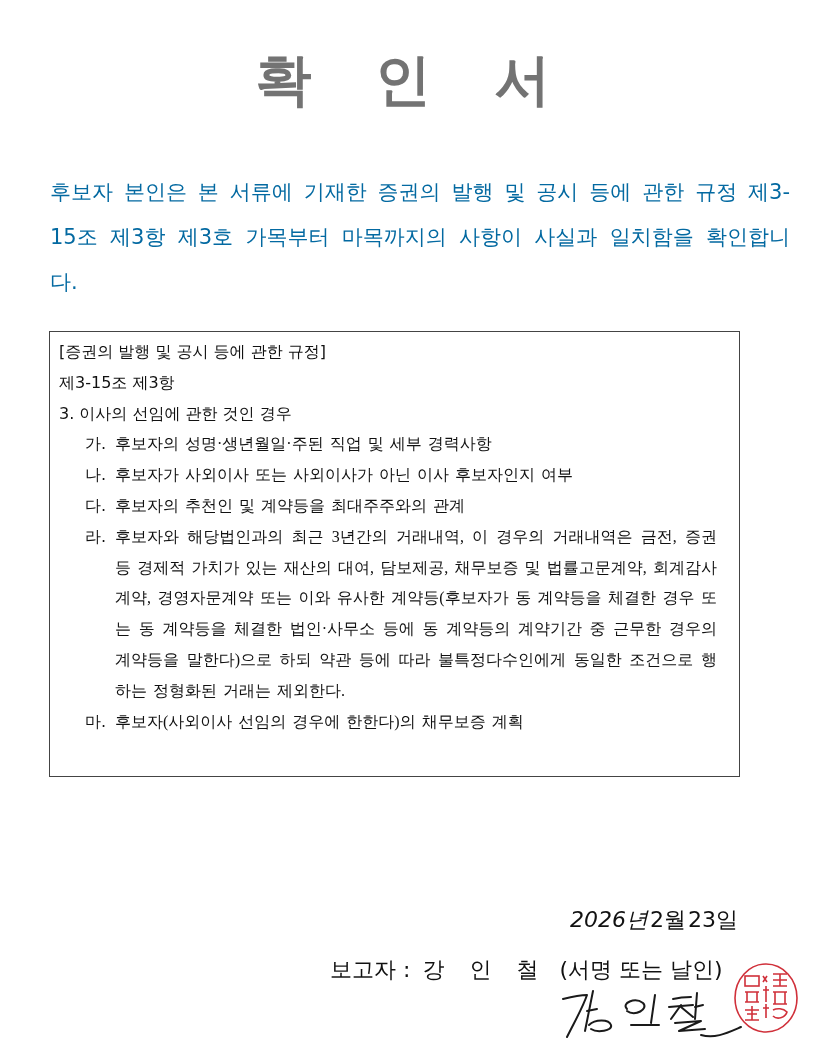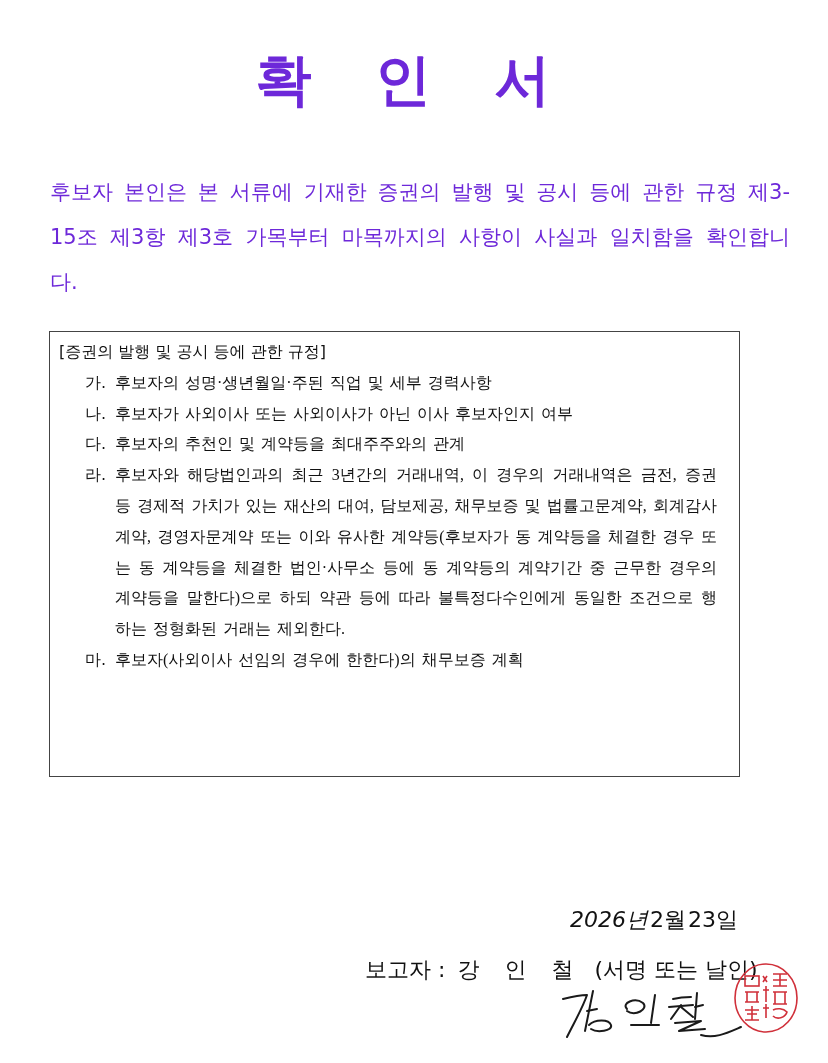--- a/index.html
+++ b/index.html
@@ -18,33 +18,33 @@
     .title {
       position: absolute;
       top: 40px;
       left: 0;
       width: 828px;
       text-align: center;
       font-size: 56px;
       font-weight: bold;
       letter-spacing: 22px;
       line-height: 80px;
-      color: #6d28d9;
+      color: #737373;
     }
     .intro {
       position: absolute;
       top: 170px;
       left: 50px;
       width: 740px;
       font-size: 21px;
       line-height: 45px;
       text-align: justify;
       text-align-last: left;
       word-spacing: 3px;
-      color: #6d28d9;
+      color: #0369a1;
     }
     .box {
       position: absolute;
       top: 331px;
       left: 49px;
       width: 691px;
       height: 446px;
       border: 1.5px solid #444;
       box-sizing: border-box;
       padding: 5px 22px 0 9px;
@@ -83,21 +83,20 @@
     .date span { margin-left: 2px; }
     .date span:first-child { margin-left: 0; font-style: italic; }
     .reporter {
       position: absolute;
       top: 952px;
       left: 330px;
       font-size: 22px;
       line-height: 36px;
       white-space: nowrap;
       color: #111;
-      margin-left: 35px;
     }
     .reporter .label { margin-right: 6px; }
     .reporter .name { letter-spacing: 9px; margin-left: 6px; }
     .reporter .note { margin-left: 12px; }
     .signature {
       position: absolute;
       top: 985px;
       left: 555px;
       width: 190px;
       height: 62px;
@@ -112,20 +111,22 @@
   </style>
 </head>
 <body>
 
 <div class="title">확 인 서</div>
 
 <div class="intro">후보자 본인은 본 서류에 기재한 증권의 발행 및 공시 등에 관한 규정 제3-15조 제3항 제3호 가목부터 마목까지의 사항이 사실과 일치함을 확인합니다.</div>
 
 <div class="box">
   <span class="line">[증권의 발행 및 공시 등에 관한 규정]</span>
+  <span class="line">제3-15조 제3항</span>
+  <span class="line">3. 이사의 선임에 관한 것인 경우</span>
   <div class="sub">
     <span class="marker">가.</span>
     <span class="text">후보자의 성명·생년월일·주된 직업 및 세부 경력사항</span>
   </div>
   <div class="sub">
     <span class="marker">나.</span>
     <span class="text">후보자가 사외이사 또는 사외이사가 아닌 이사 후보자인지 여부</span>
   </div>
   <div class="sub">
     <span class="marker">다.</span>

